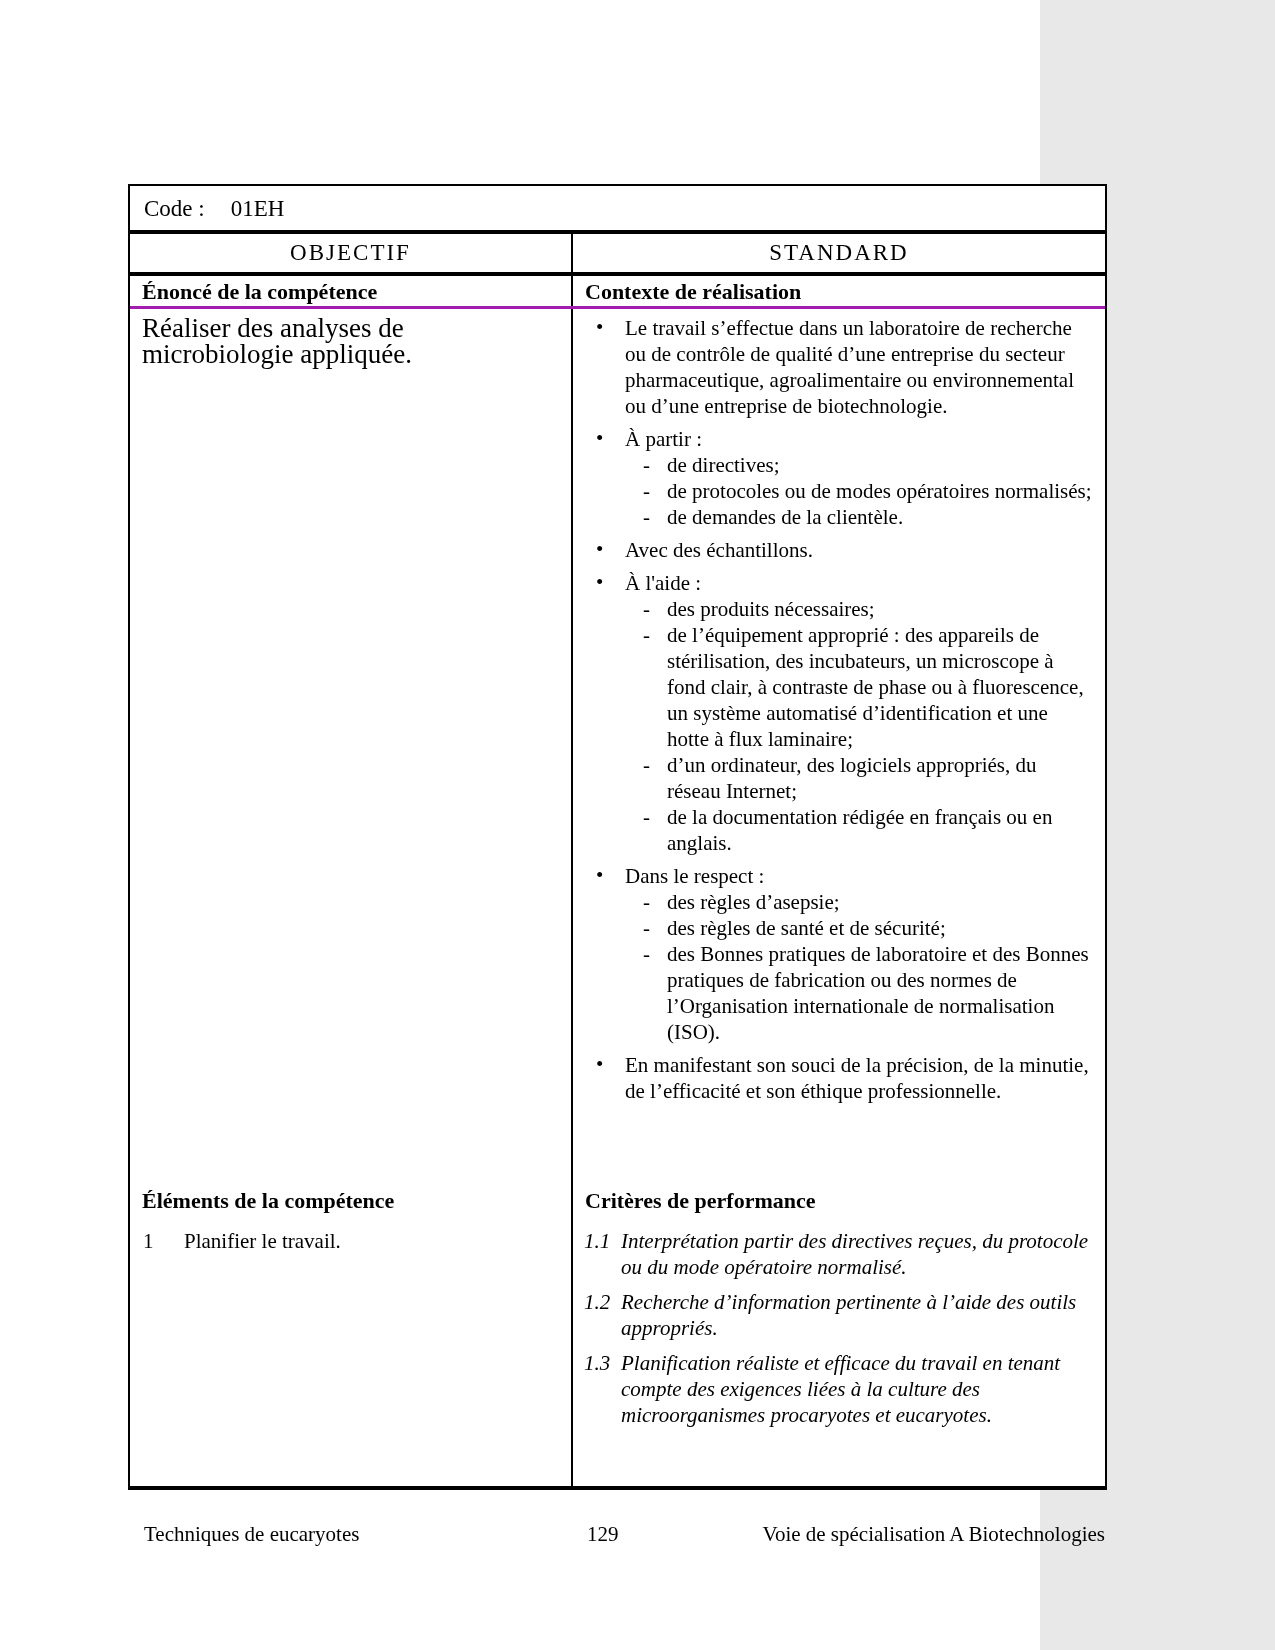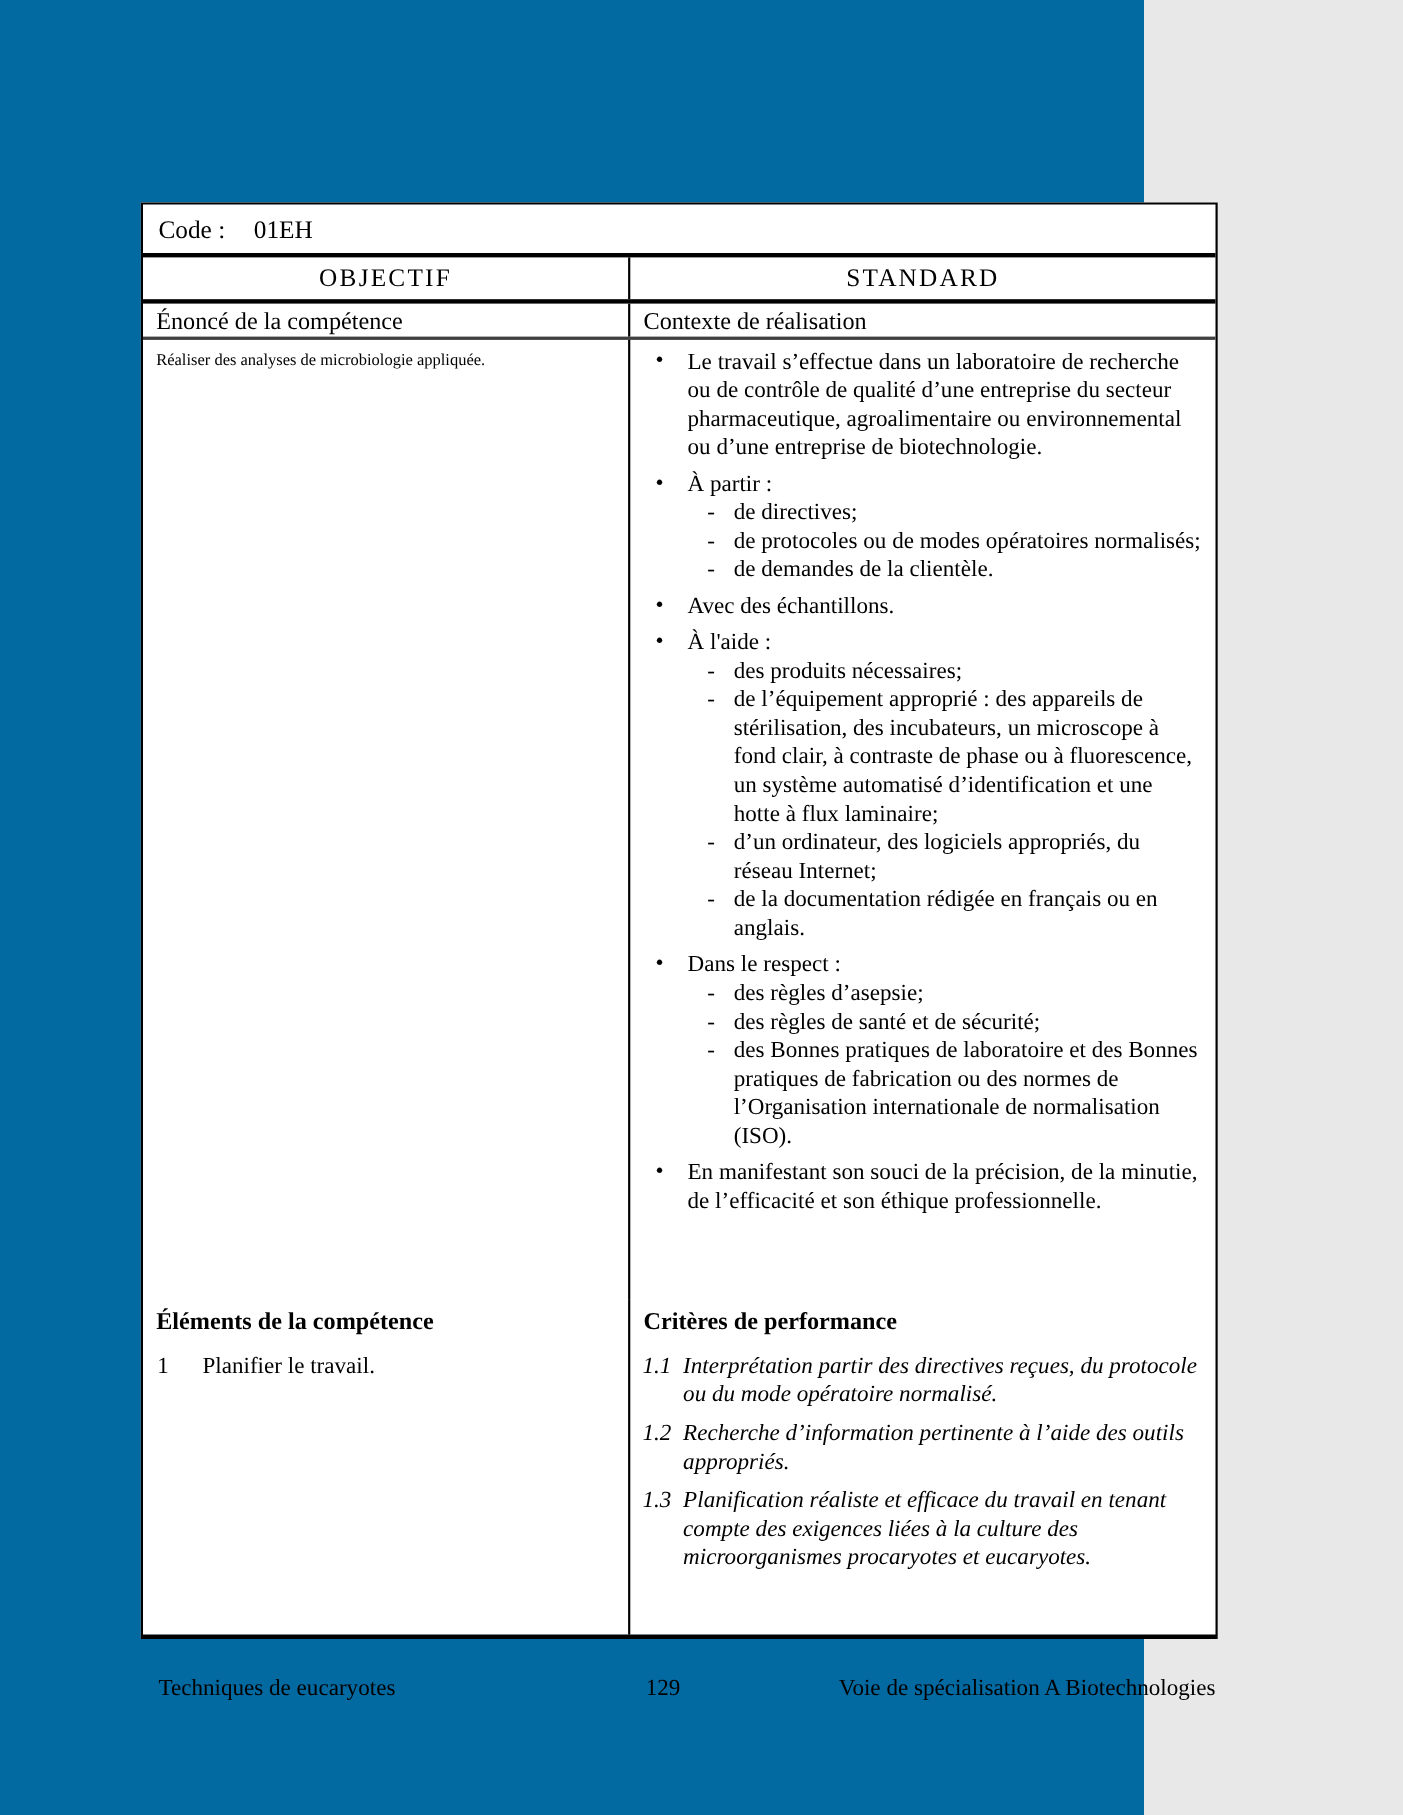--- a/index.html
+++ b/index.html
@@ -1,48 +1,48 @@
 <!DOCTYPE html>
 <html><head>
 <meta charset="utf-8">
 <style>
   * { margin:0; padding:0; box-sizing:border-box; }
   html,body { background:#e8e8e8; }
   body { width:1275px; height:1650px; position:relative; margin:0 auto;
          font-family:"Liberation Serif", serif; color:#000; }
-  .page { position:absolute; left:0; top:0; width:1040px; height:1650px; background:#0369a1; }
+  .page { position:absolute; left:0; top:0; width:1040px; height:1650px; background:#ffffff; }
 
   .doc-table { position:absolute; left:128px; top:184px; width:979px; height:1306px;
                border:2px solid #000; border-bottom-width:4px;
                display:flex; flex-direction:column; background:#fff; }
 
   .row { display:flex; }
   .cl { width:441px; flex-shrink:0; }
   .cr { flex:1; border-left:2px solid #000; }
 
   .code-row { height:48px; border-bottom:4px solid #000; padding:10px 0 0 14px;
               font-size:23px; display:block; }
   .code-row .code-value { margin-left:26px; }
 
   .header-row { height:42px; border-bottom:4px solid #000; }
   .header-row .cl, .header-row .cr { display:flex; align-items:center; justify-content:center;
               font-size:23px; letter-spacing:2px; }
 
-  .subheader-row { height:33px; border-bottom:3px solid #404040; font-weight:normal; font-size:22px; }
+  .subheader-row { height:33px; border-bottom:3px solid #a21caf; font-weight:bold; font-size:22px; }
   .subheader-row .cl { padding:3px 0 0 12px; }
   .subheader-row .cr { padding:3px 0 0 12px; }
 
   .body-a { min-height:872px; }
   .body-a .cl { padding:6px 14px 0 12px; }
   .body-a .cr { padding:6px 10px 0 0; }
   .body-b { flex:1; }
   .body-b .cl { padding:6px 14px 16px 12px; }
   .body-b .cr { padding:6px 10px 0 0; }
 
-  .txt { font-size:15px; line-height:26px; }
+  .txt { font-size:27px; line-height:26px; }
 
   .bullet { position:relative; padding-left:52px; margin-top:7px; font-size:21px; line-height:26px; }
   .bullet:first-child { margin-top:0; }
   .bullet .marker { position:absolute; left:23px; top:-1px; }
   .sub { position:relative; padding-left:94px; font-size:21px; line-height:26px; }
   .sub .dash { position:absolute; left:70px; top:0; }
 
   .heading2 { font-weight:bold; font-size:22px; line-height:27px; margin-bottom:14px; }
   .body-b .cr .heading2 { padding-left:12px; }
 

